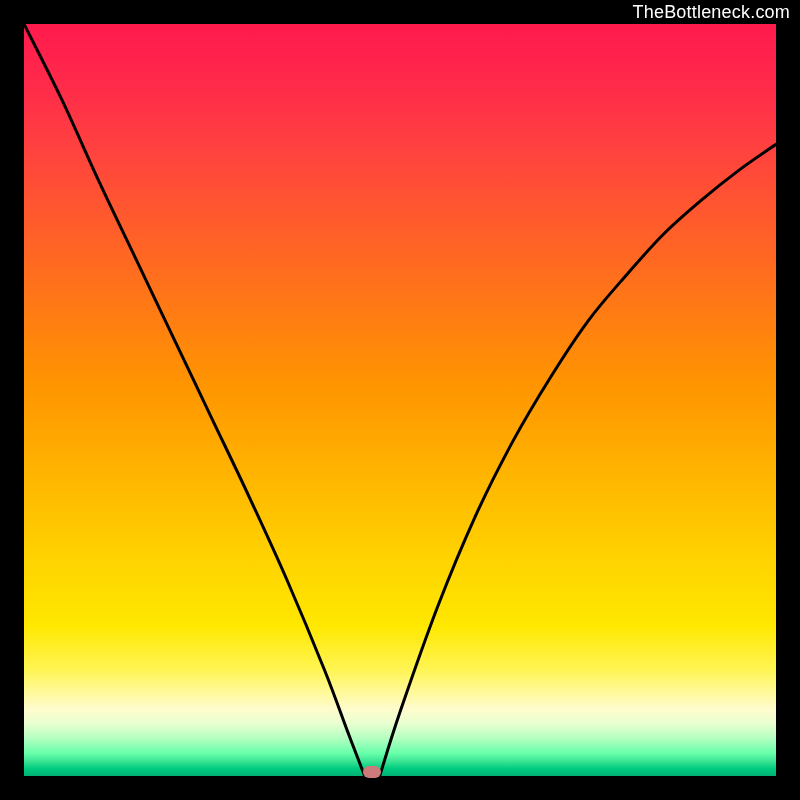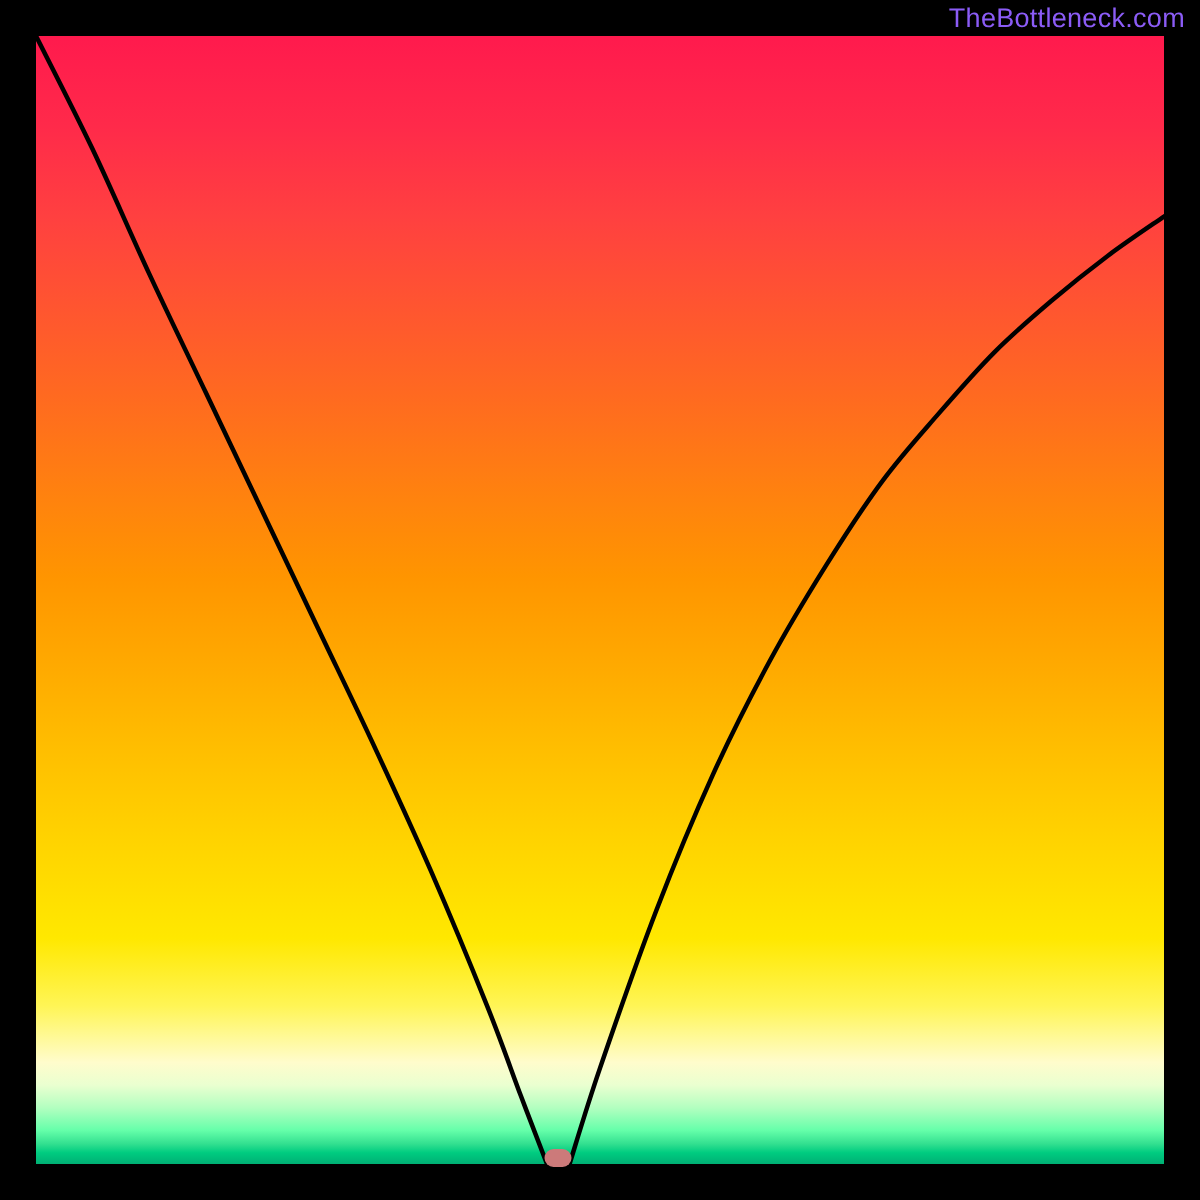--- a/index.html
+++ b/index.html
@@ -37,21 +37,21 @@
       #00cc80 99%,
       #00b074 100%);
   }
   .watermark {
     position: absolute;
     top: 2px;
     right: 10px;
     font-family: Arial, Helvetica, sans-serif;
     font-size: 18px;
     font-weight: 400;
-    color: #8b5cf6;
+    color: #ffffff;
     letter-spacing: 0.2px;
     text-align: right;
   }
   svg.curve {
     position: absolute;
     left: 0;
     top: 0;
     width: 752px;
     height: 752px;
     pointer-events: none;

